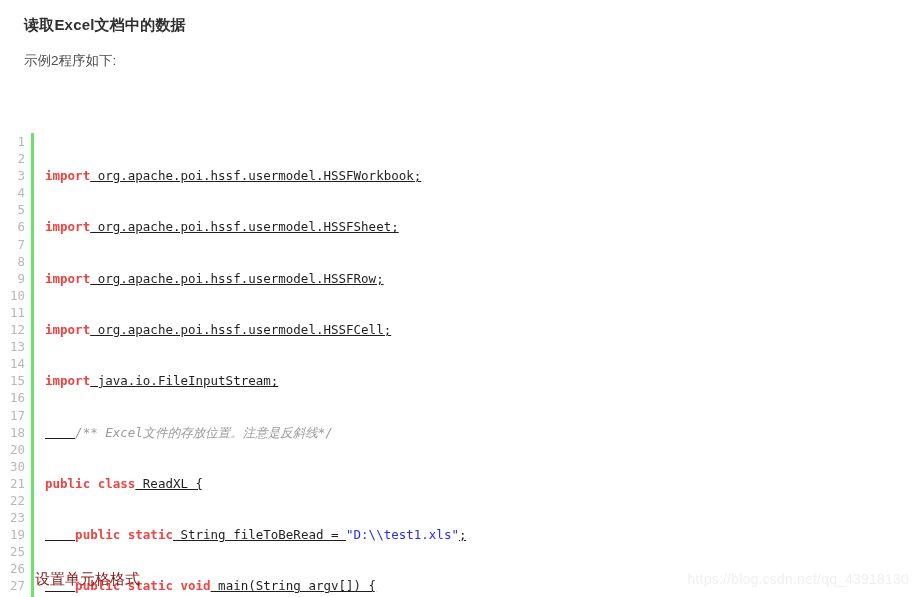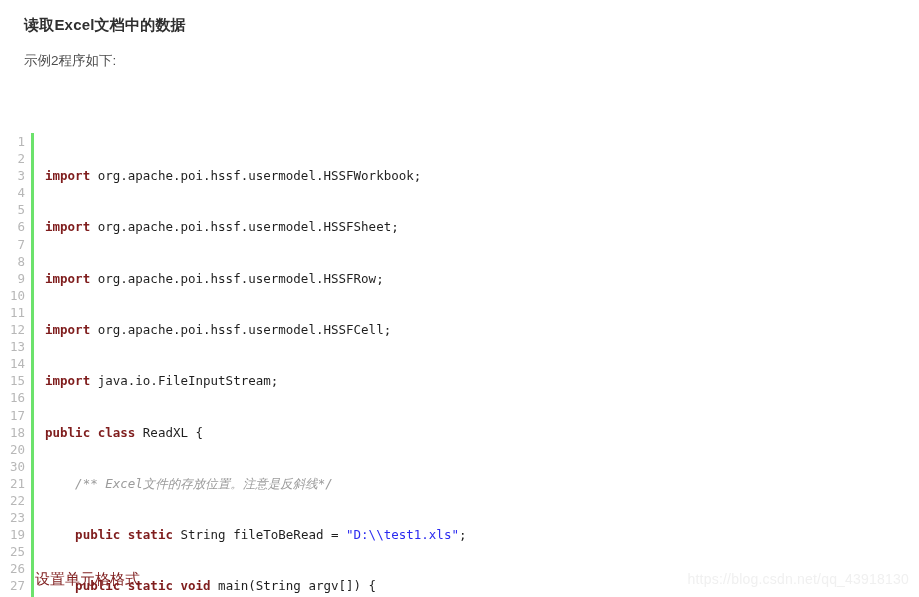--- a/index.html
+++ b/index.html
@@ -68,24 +68,24 @@
     white-space: pre;
     color: #1f1f1f;
     overflow: hidden;
   }
   .code-area .ln {
     height: 17.1px;
     white-space: pre;
   }
 
   
-  .kw      { color: #7f1d1d; font-weight: bold; }
+  .kw      { color: #ef4444; font-weight: bold; }
   .str     { color: #2a2af0; }
   .cmt-doc { color: #9b9b9b; font-style: italic; }
-  .plain   { color: #1f1f1f; }
+  .plain   { color: #1f1f1f; text-decoration: underline; }
 
   
   .footer-text {
     position: absolute;
     left: 35px;
     top: 570px;
     font-size: 15px;
     color: #7f1d1d;
   }
 
@@ -140,22 +140,22 @@
     <div>27</div>
     <div>28</div>
   </div>
 
   <div class="code-area">
     <div class="ln"><span class="kw">import</span><span class="plain"> org.apache.poi.hssf.usermodel.HSSFWorkbook;</span></div>
     <div class="ln"><span class="kw">import</span><span class="plain"> org.apache.poi.hssf.usermodel.HSSFSheet;</span></div>
     <div class="ln"><span class="kw">import</span><span class="plain"> org.apache.poi.hssf.usermodel.HSSFRow;</span></div>
     <div class="ln"><span class="kw">import</span><span class="plain"> org.apache.poi.hssf.usermodel.HSSFCell;</span></div>
     <div class="ln"><span class="kw">import</span><span class="plain"> java.io.FileInputStream;</span></div>
+    <div class="ln"><span class="plain">    </span><span class="cmt-doc">/** Excel文件的存放位置。注意是反斜线*/</span></div>
     <div class="ln"><span class="kw">public class</span><span class="plain"> ReadXL {</span></div>
-    <div class="ln"><span class="plain">    </span><span class="cmt-doc">/** Excel文件的存放位置。注意是反斜线*/</span></div>
     <div class="ln"><span class="plain">    </span><span class="kw">public static</span><span class="plain"> String fileToBeRead = </span><span class="str">"D:\\test1.xls"</span><span class="plain">;</span></div>
     <div class="ln"><span class="plain">    </span><span class="kw">public static void</span><span class="plain"> main(String argv[]) {</span></div>
     
     
     
     
     
     
     
     

